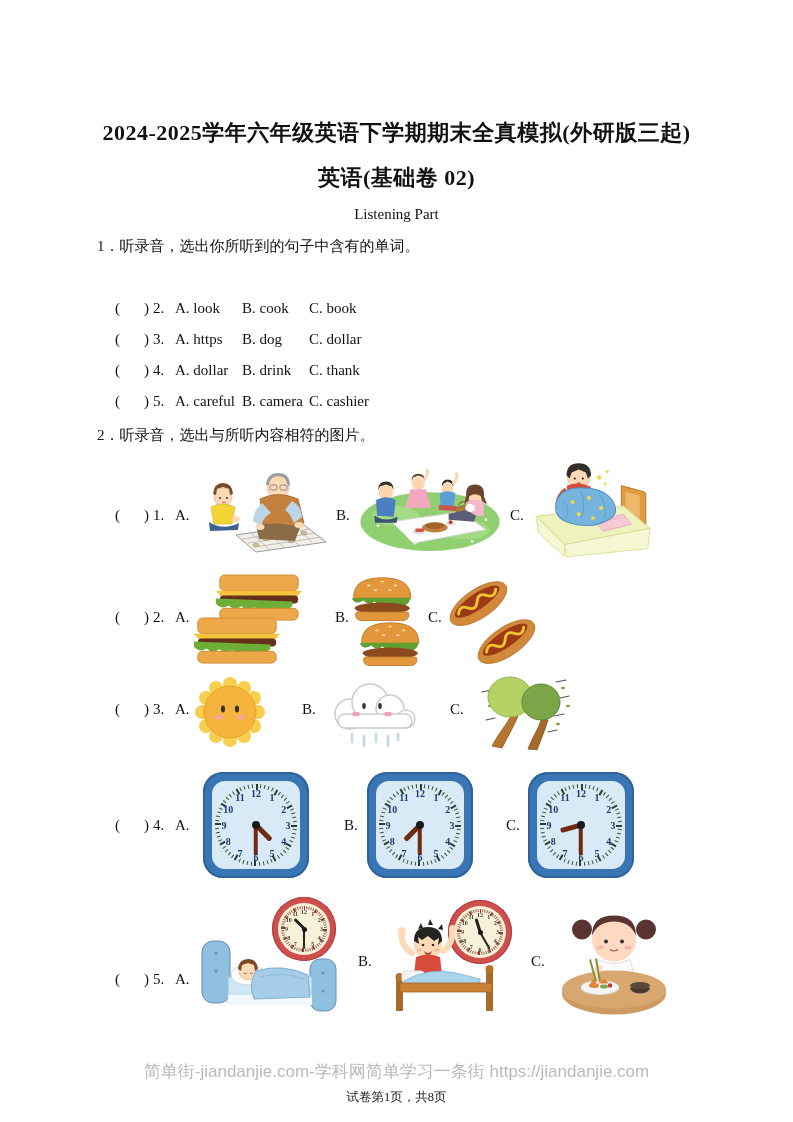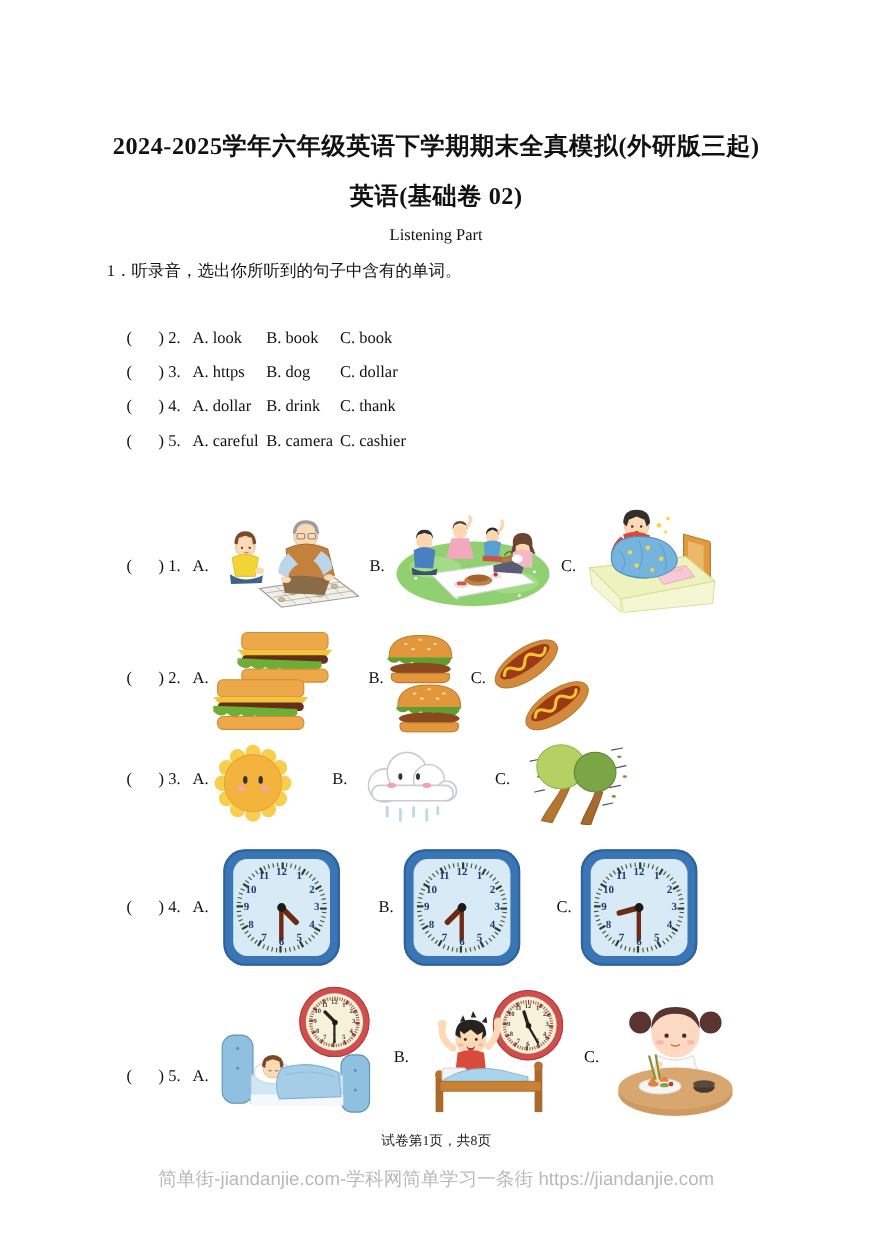--- a/index.html
+++ b/index.html
@@ -82,32 +82,33 @@
 
 <div class="page">
 
   <div class="title" style="top:118px">2024-2025学年六年级英语下学期期末全真模拟(外研版三起)</div>
   <div class="title" style="top:163px">英语(基础卷 02)</div>
   <div class="section" style="top:206px">Listening Part</div>
 
   <div class="prompt" style="top:237px">1．听录音，选出你所听到的句子中含有的单词。</div>
 
   <div class="optline" style="top:300px">
-    <span class="pa"><span>(</span><span class="pgap"></span><span>)</span></span><span class="qn">2.</span><span class="opt">A. look</span><span class="opt">B. book</span><span class="opt">C. book</span>
+    <span class="pa"><span>(</span><span class="pgap"></span><span>)</span></span><span class="qn">2.</span><span class="opt">A. look</span><span class="opt">B. cook</span><span class="opt">C. book</span>
   </div>
   <div class="optline" style="top:331px">
     <span class="pa"><span>(</span><span class="pgap"></span><span>)</span></span><span class="qn">3.</span><span class="opt">A. https</span><span class="opt">B. dog</span><span class="opt">C. dollar</span>
   </div>
   <div class="optline" style="top:362px">
     <span class="pa"><span>(</span><span class="pgap"></span><span>)</span></span><span class="qn">4.</span><span class="opt">A. dollar</span><span class="opt">B. drink</span><span class="opt">C. thank</span>
   </div>
   <div class="optline" style="top:393px">
     <span class="pa"><span>(</span><span class="pgap"></span><span>)</span></span><span class="qn">5.</span><span class="opt">A. careful</span><span class="opt">B. camera</span><span class="opt">C. cashier</span>
   </div>
 
+  <div class="prompt" style="top:426px">2．听录音，选出与所听内容相符的图片。</div>
 
   <div class="prow" style="top:455px;height:108px">
     <span class="rlabel" style="top:52px">
       <span class="pa"><span>(</span><span class="pgap"></span><span>)</span></span><span class="qn">1.</span><span class="ol">A.</span>
     </span>
     <div class="pic" style="left:196px;top:0;width:140px;height:100px">
       <svg viewBox="0 0 140 100">
         <polygon points="40,80 108,70 130,87 60,97" fill="#f0efe9" stroke="#9a9a9a"></polygon>
         <g stroke="#b8b4a4" stroke-width="0.8" fill="none">
           <polyline points="46,84 114,74"></polyline>
@@ -798,15 +799,15 @@
         <path d="M70,86 a10,6 0 0 0 20,0 z" fill="#463a30"></path>
         <ellipse cx="80" cy="84" rx="10" ry="3.5" fill="#5a4a3c"></ellipse>
         <path d="M40,66 q-6,8 -2,14" stroke="#fcd9c0" stroke-width="5" fill="none" stroke-linecap="round"></path>
         <line x1="36" y1="80" x2="30" y2="58" stroke="#8a8f3a" stroke-width="2"></line>
         <line x1="40" y1="80" x2="36" y2="57" stroke="#8a8f3a" stroke-width="2"></line>
       </svg>
     </div>
   </div>
 
   <div class="wm" style="top:1060px">简单街-jiandanjie.com-学科网简单学习一条街 https://jiandanjie.com</div>
-  <div class="pgno" style="top:1029px">试卷第1页，共8页</div>
+  <div class="pgno" style="top:1089px">试卷第1页，共8页</div>
 
 </div>
 
 </body></html>

